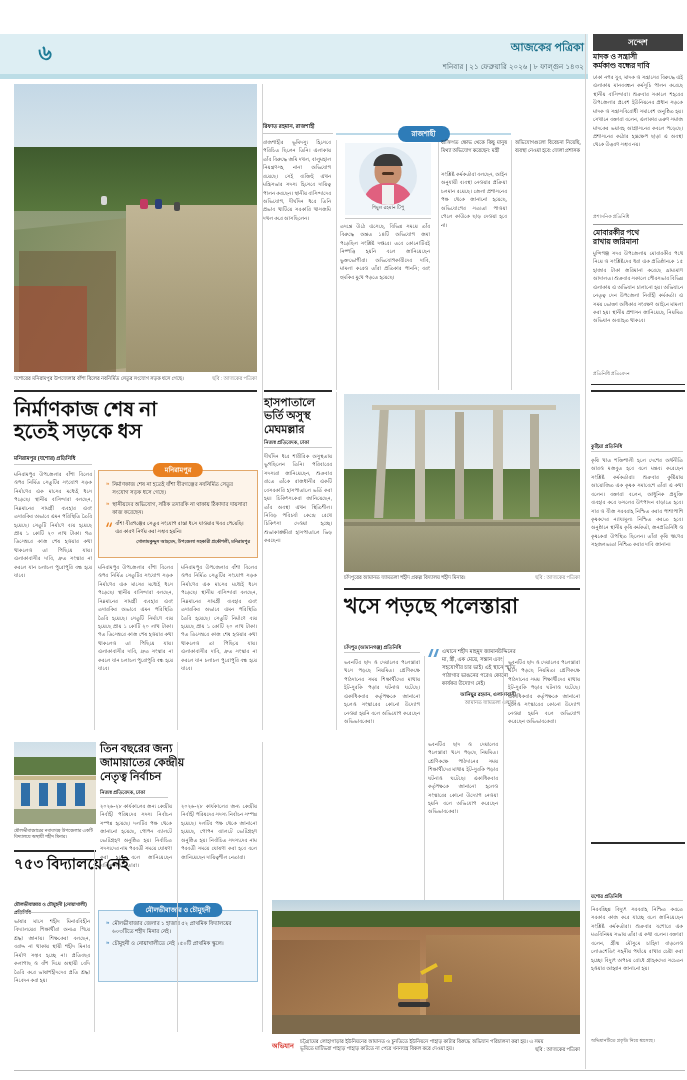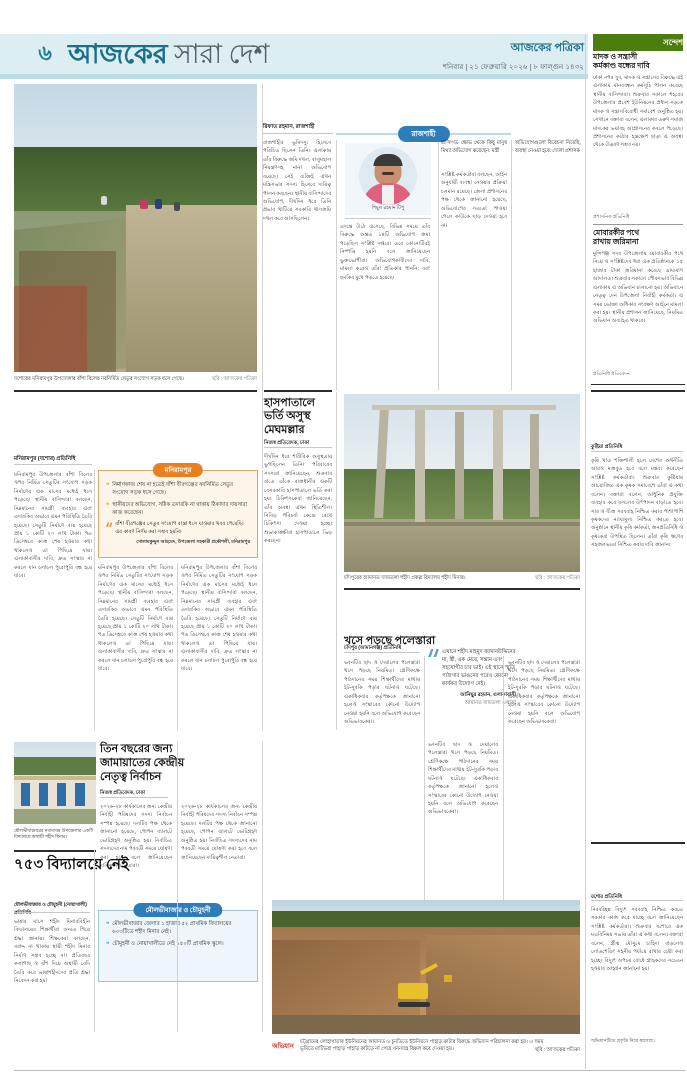--- a/index.html
+++ b/index.html
@@ -57,41 +57,38 @@
   .infobox.blue .bullet .mk { color:#2d7ab5; }
   .bullet .tx { font-size:5.4px; line-height:1.48; color:#2b2b2b; }
 
   .quotebox { position:absolute; }
   .qmark { width:11px; height:9px; position:absolute; left:0; top:0; }
   .qtext { font-size:5.3px; line-height:1.5; color:#222; }
   .qattr { font-size:5px; font-weight:bold; color:#111; margin-top:3px; }
   .qattr .sub { font-weight:normal; color:#666; display:block; }
 
   
-  .side-head { position:absolute; background:#4d7c0f; color:#fff; text-align:right;
+  .side-head { position:absolute; background:#404040; color:#fff; text-align:center;
      font-size:8px; font-weight:bold; font-family:Liberation Serif, serif; padding:2px 0; }
   .side-sub { font-size:7.5px; font-weight:bold; color:#111; line-height:1.25;
      font-family:"Liberation Serif", serif; }
 
   .redlabel { position:absolute; font-size:6.5px; font-weight:bold; color:#d42a20;
      font-family:"Liberation Serif", serif; }
 </style>
 </head>
 <body>
 
 <div class="page">
 
   <div class="masthead">
     <div class="mast-band"></div>
     <div class="mast-band-under"></div>
     <div class="page-num-box">
       <span class="page-num">৬</span>
-    </div>
-    <div class="mast-title">
-      <span class="b1">আজকের</span><span class="b2"> সারা দেশ</span>
     </div>
     <div class="mast-right">
       <div class="mast-brand">আজকের পত্রিকা</div>
       <div class="mast-date">শনিবার  |  ২১ ফেব্রুয়ারি ২০২৬  |  ৮ ফাল্গুন ১৪৩২</div>
     </div>
   </div>
 
   <div class="col-rule" style="left:262px; top:84px; height:385px;"></div>
   <div class="col-rule" style="left:585px; top:34px; height:1035px;"></div>
   <div class="col-rule" style="left:336px; top:140px; height:250px;"></div>
@@ -156,20 +153,24 @@
 
   <div class="side-sub" style="position:absolute;left:593px;top:228px;width:90px;">
     <div>মোবারকীর পথে</div>
     <div>রাখায় জরিমানা</div>
   </div>
   <div class="bodytext" style="position:absolute;left:593px;top:249px;width:90px;height:120px;overflow:hidden;">মুন্সিগঞ্জ সদর উপজেলায় মোবারকীর পথে নিয়ে ও সংশ্লিষ্টদের ধরা এক প্রতিষ্ঠানকে ১৫ হাজার টাকা জরিমানা করেছে ভ্রাম্যমাণ আদালত। শুক্রবার সকালে পৌরসভার বিভিন্ন এলাকায় এ অভিযান চালানো হয়। অভিযানে নেতৃত্ব দেন উপজেলা নির্বাহী কর্মকর্তা। এ সময় ভোক্তা অধিকার সংরক্ষণ আইনে মামলা করা হয়। স্থানীয় প্রশাসন জানিয়েছে, নিয়মিত অভিযান অব্যাহত থাকবে।</div>
   <div class="bodytext" style="position:absolute;left:593px;top:370px;width:90px;font-size:4.8px;color:#555;">প্রতিনিধি প্রতিবেদন</div>
   <div class="hrule" style="left:591px;top:384px;width:94px;"></div>
 
   <div class="hrule" style="left:14px;top:390px;width:243px;height:2px;"></div>
+  <div class="hl" style="position:absolute;left:14px;top:398px;width:245px;font-size:20px;">
+    <div>নির্মাণকাজ শেষ না</div>
+    <div>হতেই সড়কে ধস</div>
+  </div>
   <div class="byline" style="position:absolute;left:14px;top:452px;width:80px;">মনিরামপুর (যশোর) প্রতিনিধি</div>
   <div class="hrule-thin" style="left:14px;top:464px;width:78px;"></div>
 
   <div class="infobox" style="left:98px;top:470px;width:160px;height:88px;padding:9px 7px 5px;">
     <div class="bhead" style="background:#e98020;">মনিরামপুর</div>
     <div class="bullet">
       <span class="mk">»</span>
       <span class="tx">নির্মাণকাজ শেষ না হতেই বাঁশা বীরগঞ্জের নবনির্মিত সেতুর সংযোগ সড়ক ধসে গেছে।</span>
     </div>
     <div class="bullet">
@@ -210,21 +211,21 @@
     <div style="position:absolute;left:79%;top:11%;width:9px;height:58%;background:#b5b09d;"></div>
     <div style="position:absolute;left:12%;top:6%;width:78%;height:5px;background:#cac5b3;"></div>
     <div style="position:absolute;left:0;top:72%;width:100%;height:4px;background:#6d6a52;opacity:.5;"></div>
   </div>
   <div class="cap" style="position:absolute;left:344px;top:574px;width:236px;display:flex;justify-content:space-between;gap:4px;">
     <span style="flex:1">চাঁদপুরের আমানত জামতলা শহীদ প্রকল্প বিদ্যালয় শহীদ মিনার।</span>
     <span class="credit">ছবি : আজকের পত্রিকা</span>
   </div>
 
   <div class="hrule" style="left:344px;top:588px;width:236px;height:2px;"></div>
-  <div class="hl" style="position:absolute;left:344px;top:594px;width:238px;font-size:11px;line-height:1.18;margin-top:40px;">
+  <div class="hl" style="position:absolute;left:344px;top:594px;width:238px;font-size:21px;line-height:1.18;">
     <div>খসে পড়ছে পলেস্তারা</div>
   </div>
   <div class="byline" style="position:absolute;left:344px;top:641px;width:78px;font-size:5px;">চাঁদপুর (আমানগঞ্জ) প্রতিনিধি</div>
   <div class="hrule-thin" style="left:344px;top:652px;width:76px;"></div>
 
   <div class="quotebox" style="left:428px;top:648px;width:88px;">
     <svg class="qmark" width="12" height="10" viewBox="0 0 12 10">
       <path d="M0 10 L3.5 1 L6 1 L3 10 Z M6 10 L9.5 1 L12 1 L9 10 Z" fill="#5f9fd0"></path>
     </svg>
     <div class="qtext" style="padding-left:14px;">এখানে শহীদ মাহমুদ জামানউদ্দিনের মা, স্ত্রী, এক মেয়ে, সন্তান এবং সহযোগীর চার ভাই। এই স্থানে স্মৃতি পাঠাগার ভাঙনের পরেও কোনো কার্যকর উদ্যোগ নেই।</div>

